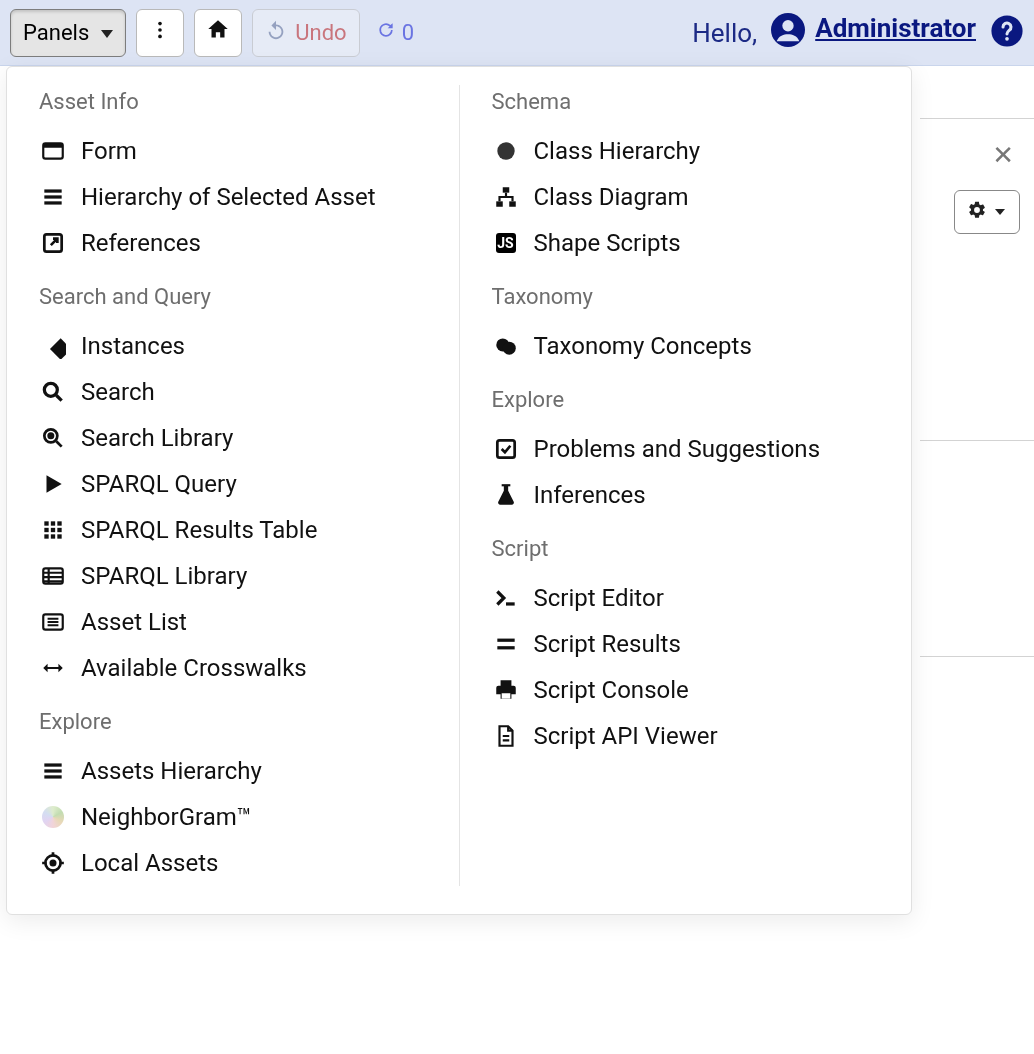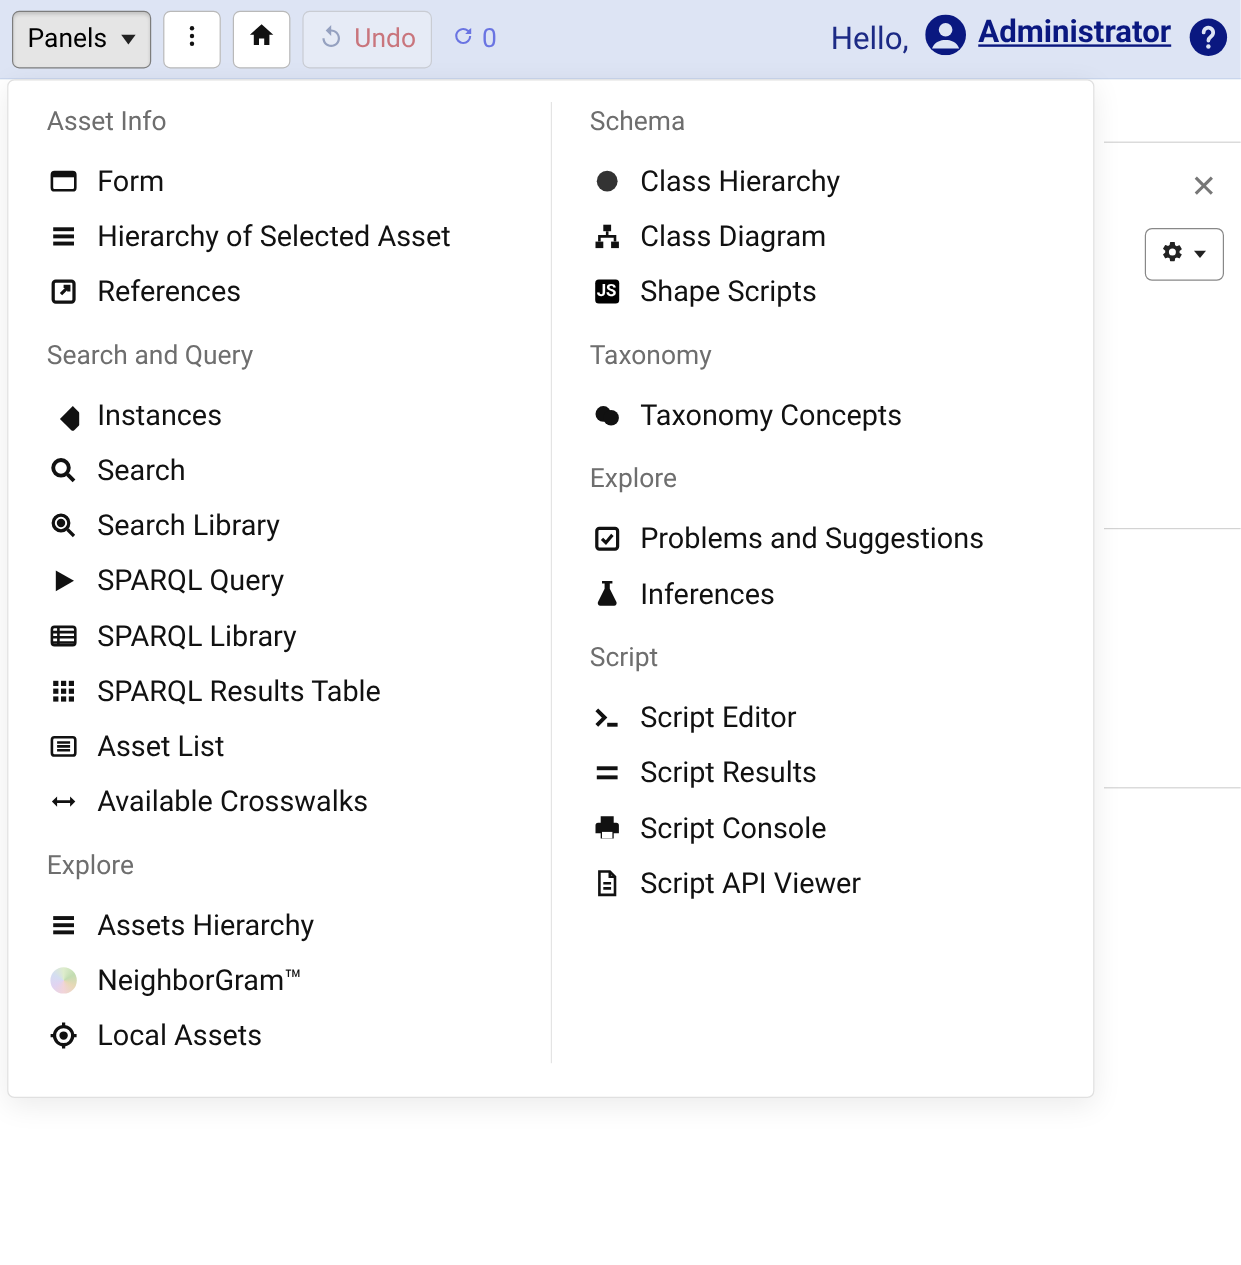--- a/index.html
+++ b/index.html
@@ -273,47 +273,47 @@
       <div class="menu-item">
         <span class="menu-icon">
           <svg viewBox="0 0 24 24" fill="#111">
             <path d="M6 4l14 8-14 8z"></path>
           </svg>
         </span>
         <span>SPARQL Query</span>
       </div>
       <div class="menu-item">
         <span class="menu-icon">
-          <svg viewBox="0 0 24 24" fill="none" stroke="#111" stroke-width="2">
-            <rect x="3" y="5" width="18" height="14" rx="2"></rect>
-            <path d="M3 9h18M3 13h18M3 17h18M8 5v14"></path>
-          </svg>
-        </span>
-        <span>SPARQL Library</span>
-      </div>
-      <div class="menu-item">
-        <span class="menu-icon">
           <svg viewBox="0 0 24 24" fill="#111">
             <rect x="4" y="4" width="4" height="4"></rect>
             <rect x="10" y="4" width="4" height="4"></rect>
             <rect x="16" y="4" width="4" height="4"></rect>
             <rect x="4" y="10" width="4" height="4"></rect>
             <rect x="10" y="10" width="4" height="4"></rect>
             <rect x="16" y="10" width="4" height="4"></rect>
             <rect x="4" y="16" width="4" height="4"></rect>
             <rect x="10" y="16" width="4" height="4"></rect>
             <rect x="16" y="16" width="4" height="4"></rect>
           </svg>
         </span>
         <span>SPARQL Results Table</span>
       </div>
       <div class="menu-item">
         <span class="menu-icon">
           <svg viewBox="0 0 24 24" fill="none" stroke="#111" stroke-width="2">
             <rect x="3" y="5" width="18" height="14" rx="2"></rect>
+            <path d="M3 9h18M3 13h18M3 17h18M8 5v14"></path>
+          </svg>
+        </span>
+        <span>SPARQL Library</span>
+      </div>
+      <div class="menu-item">
+        <span class="menu-icon">
+          <svg viewBox="0 0 24 24" fill="none" stroke="#111" stroke-width="2">
+            <rect x="3" y="5" width="18" height="14" rx="2"></rect>
             <path d="M7 9h10M7 12h10M7 15h10"></path>
           </svg>
         </span>
         <span>Asset List</span>
       </div>
       <div class="menu-item">
         <span class="menu-icon">
           <svg viewBox="0 0 24 24" fill="#111">
             <path d="M3 12l4-4v3h10V8l4 4-4 4v-3H7v3z"></path>
           </svg>

